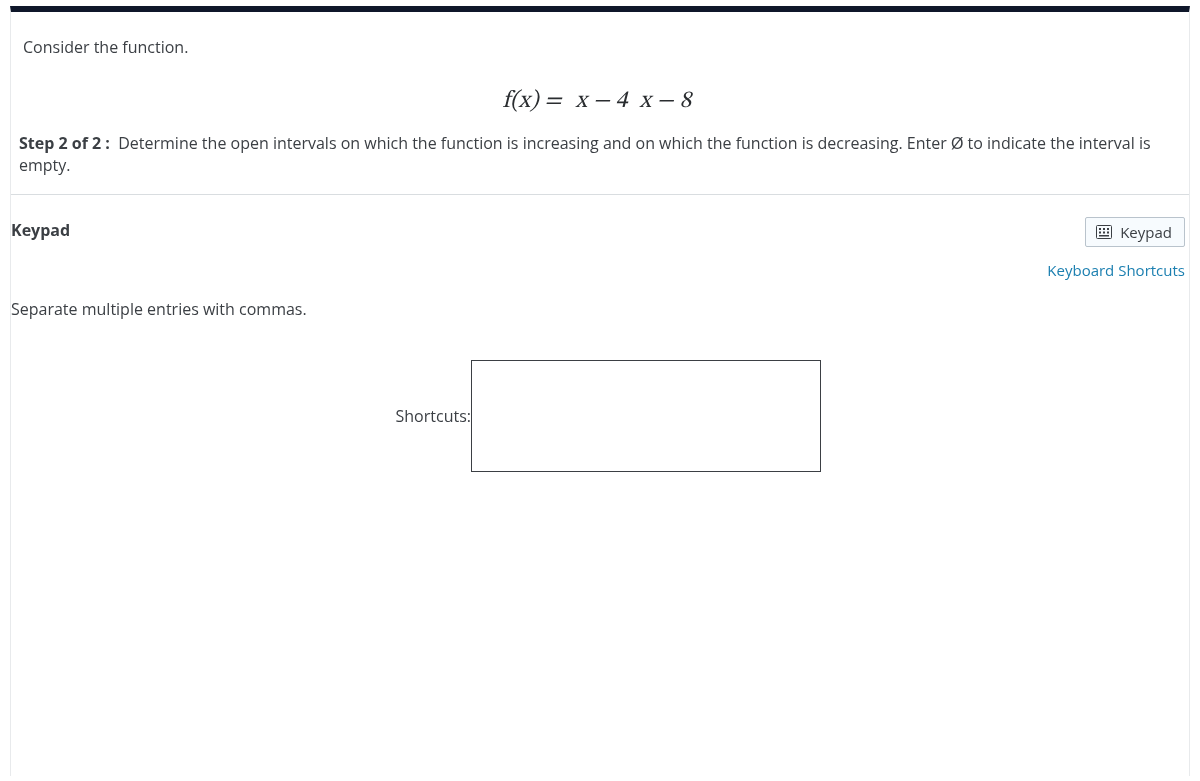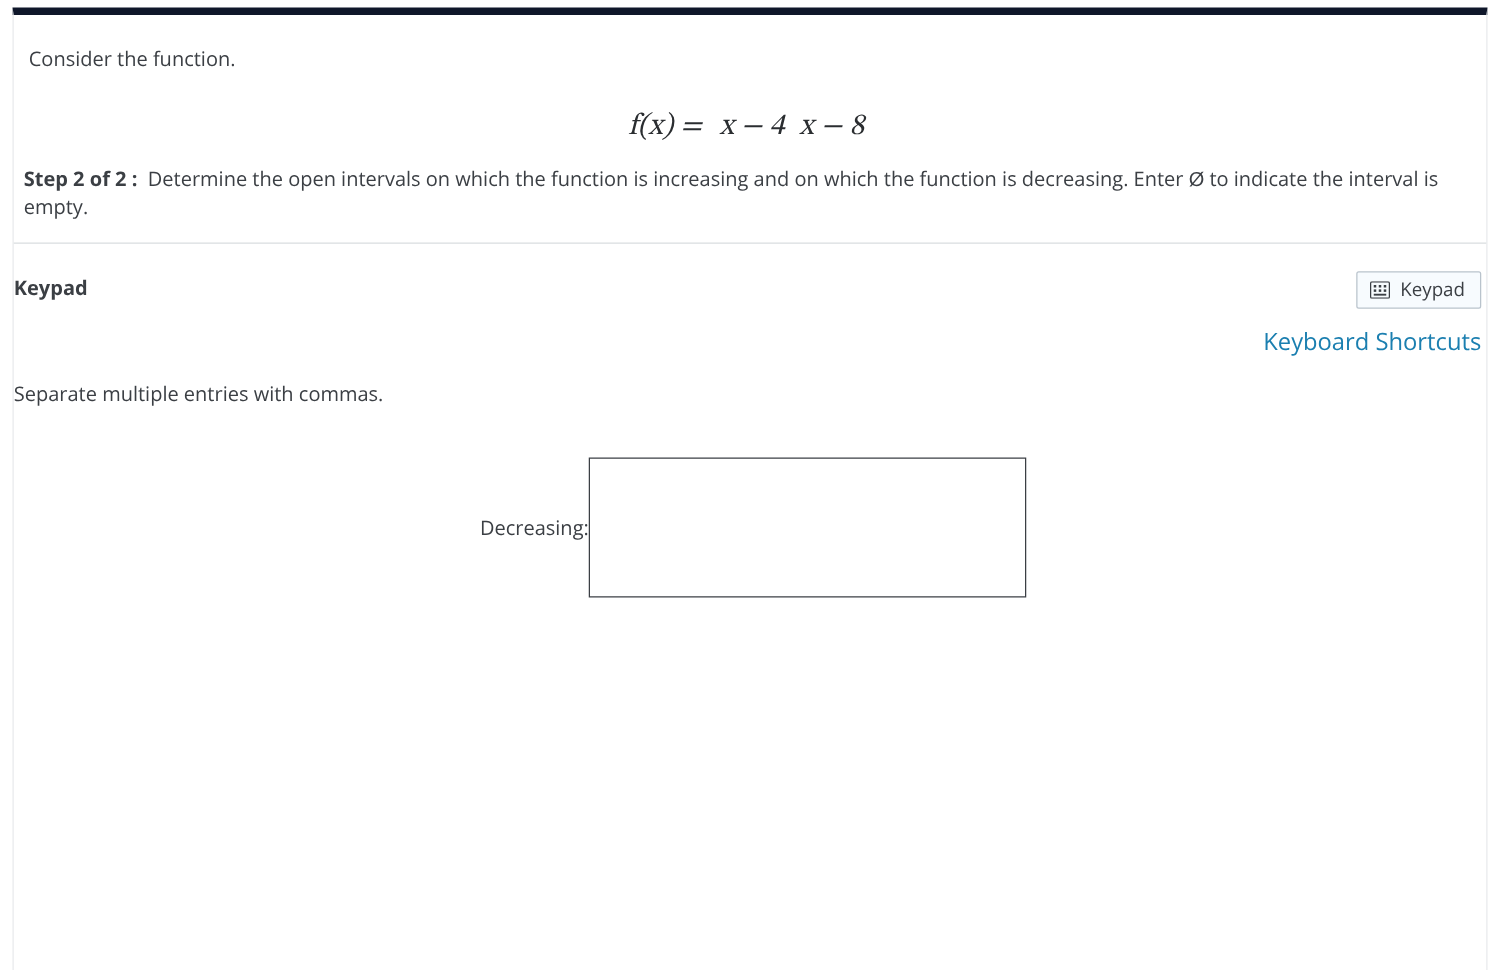--- a/index.html
+++ b/index.html
@@ -87,21 +87,21 @@
     color: #3b3f44;
     padding: 4px 12px 4px 10px;
     border-radius: 2px;
     font-size: 15px;
     cursor: pointer;
     font-family: inherit;
   }
   .keypad-btn svg { display: block; }
   .shortcuts-link {
     color: #1b7fb0;
-    font-size: 19px;
+    font-size: 15px;
     cursor: pointer;
     margin-left: 18px;
   }
   .instruction {
     padding: 18px 0 0 0;
     color: #3b3f44;
   }
   .fields {
     margin-top: 40px;
   }
@@ -171,19 +171,19 @@
           <span>Keypad</span>
         </button>
         <span class="shortcuts-link">Keyboard Shortcuts</span>
       </div>
     </div>
 
     <div class="instruction">Separate multiple entries with commas.</div>
 
     <div class="fields">
       <div class="field-row">
-        <div class="field-label">Decreasing:</div>
+        <div class="field-label">Shortcuts:</div>
         <textarea class="field-input" value="" style=""></textarea>
       </div>
     </div>
   </div>
 
 </div>
 
 </body></html>

